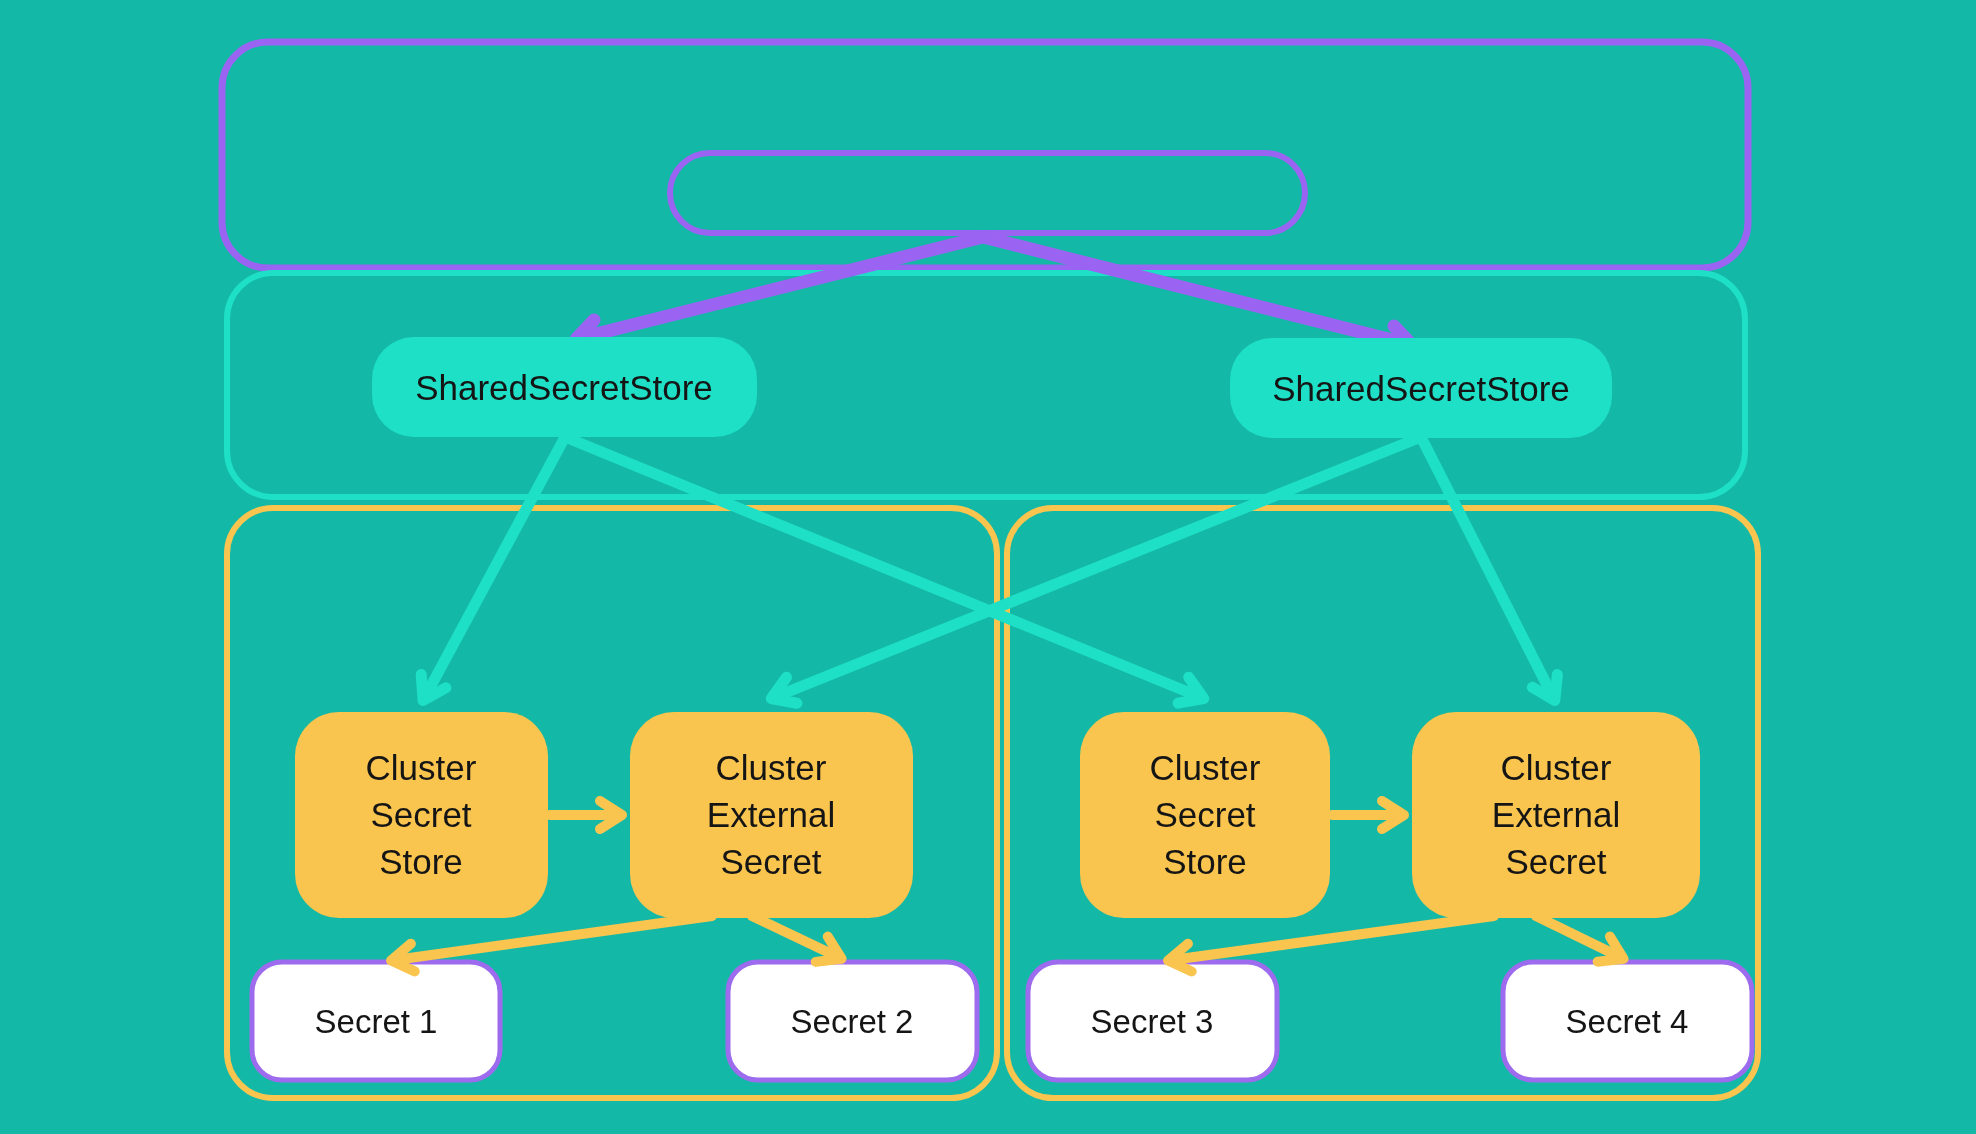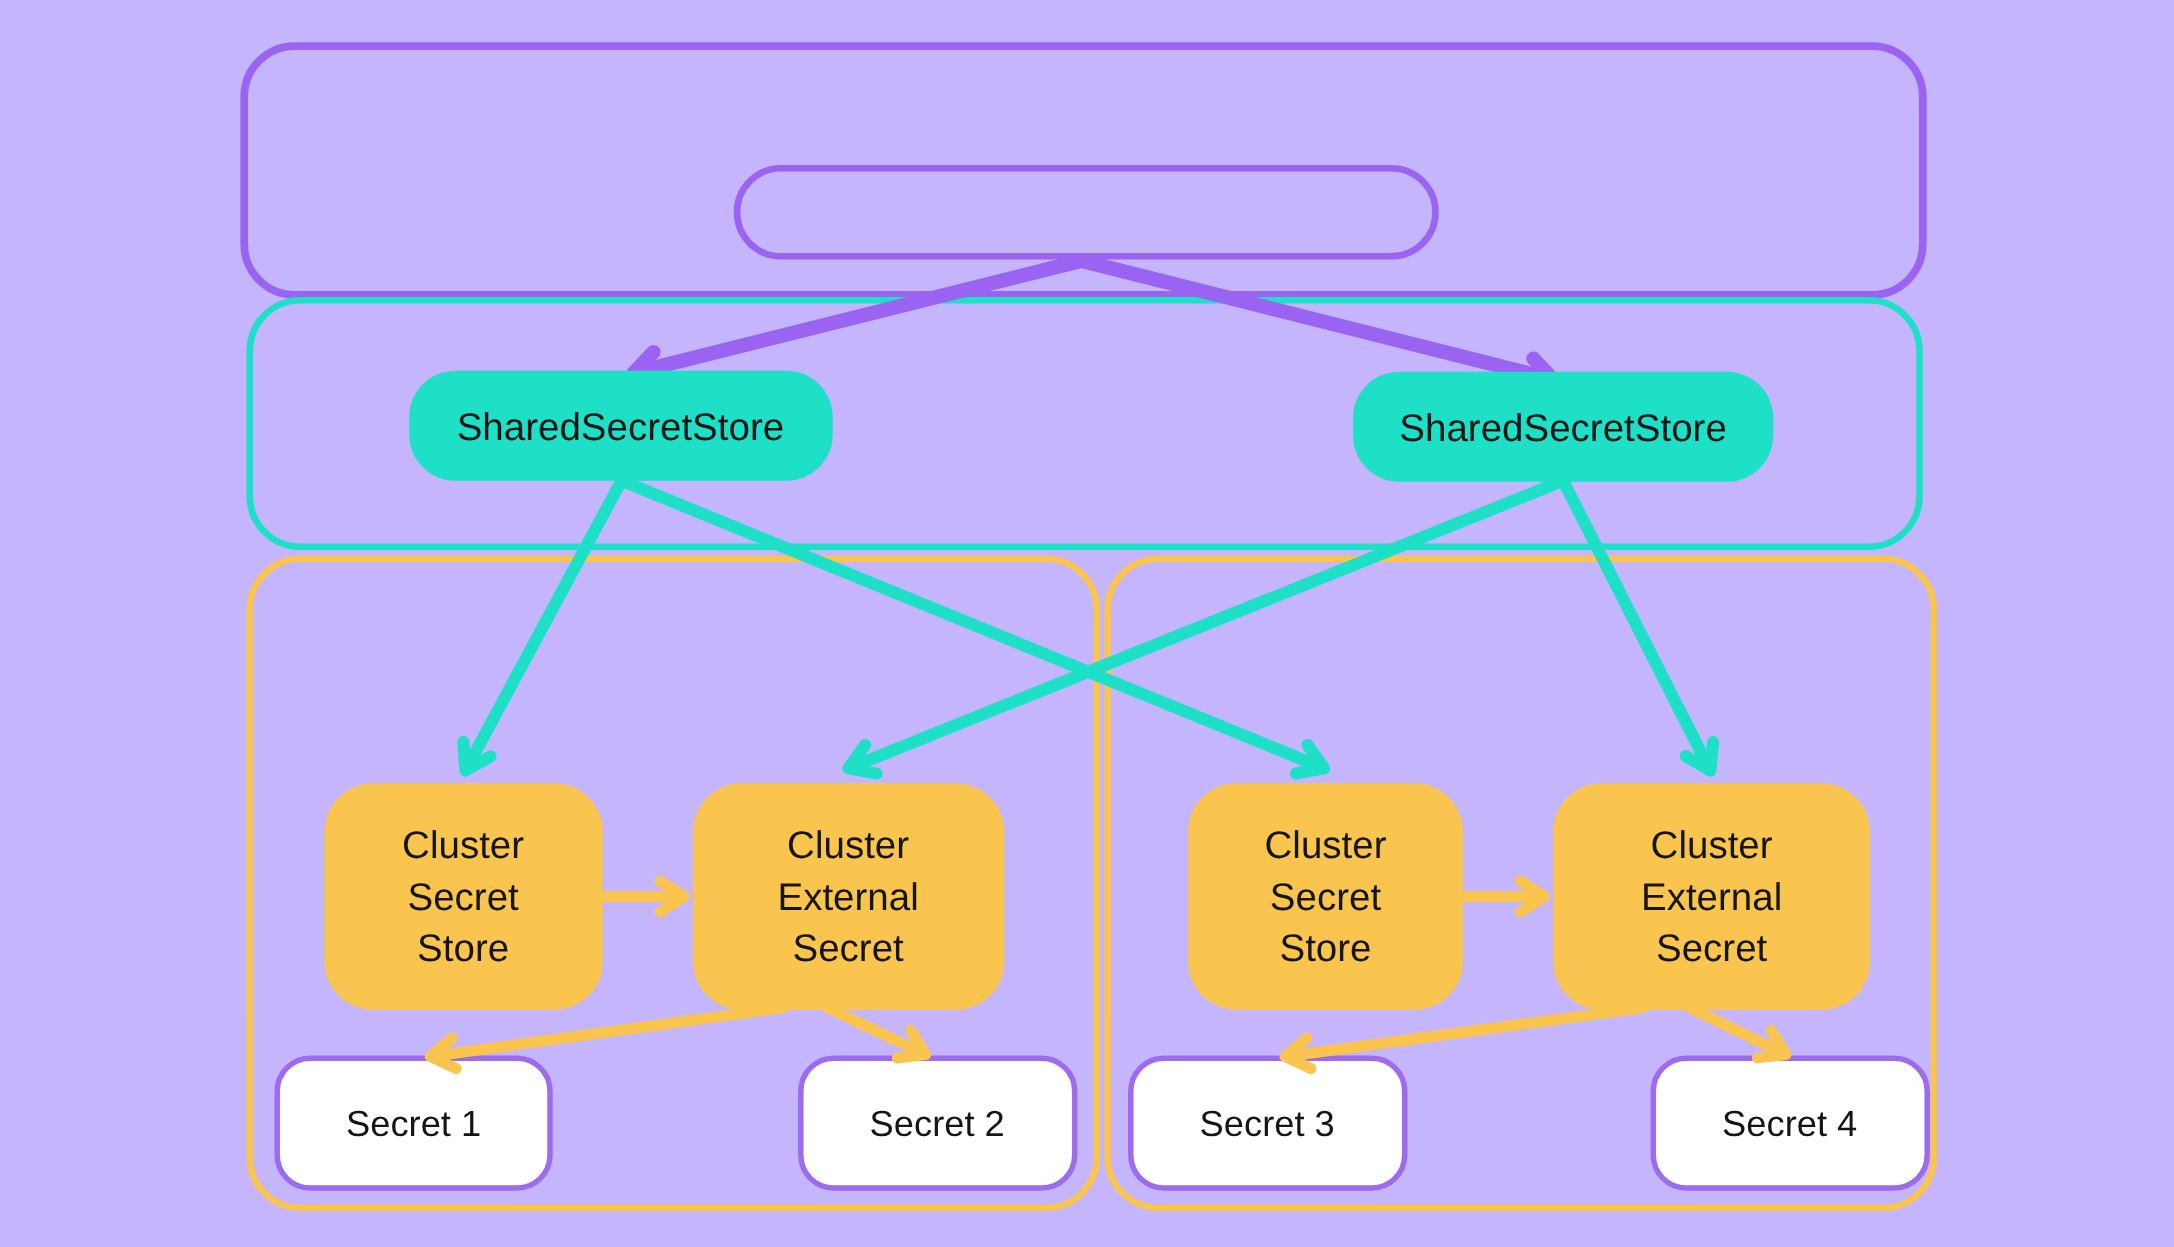--- a/index.html
+++ b/index.html
@@ -1,17 +1,17 @@
 <!DOCTYPE html>
 <html><head>
 <meta charset="utf-8">
 <style>
   html, body { margin: 0; padding: 0; background: #000; }
   .stage {
-    width: 1976px; height: 1134px; background: #c4b5fd;
+    width: 1976px; height: 1134px; background: #14b8a6;
     position: relative; overflow: hidden;
   }
   svg { display: block; }
   .stroke-purple { stroke: #9B63F2; fill: none; }
   .stroke-teal   { stroke: #1EE0C6; fill: none; }
   .stroke-yellow { stroke: #F9C54F; fill: none; }
   .fill-teal     { fill: #1EE0C6; stroke: none; }
   .fill-yellow   { fill: #F9C54F; stroke: none; }
   .secret-box    { fill: #FFFFFF; stroke: #9D6BEE; stroke-width: 5; }
   .lbl {

